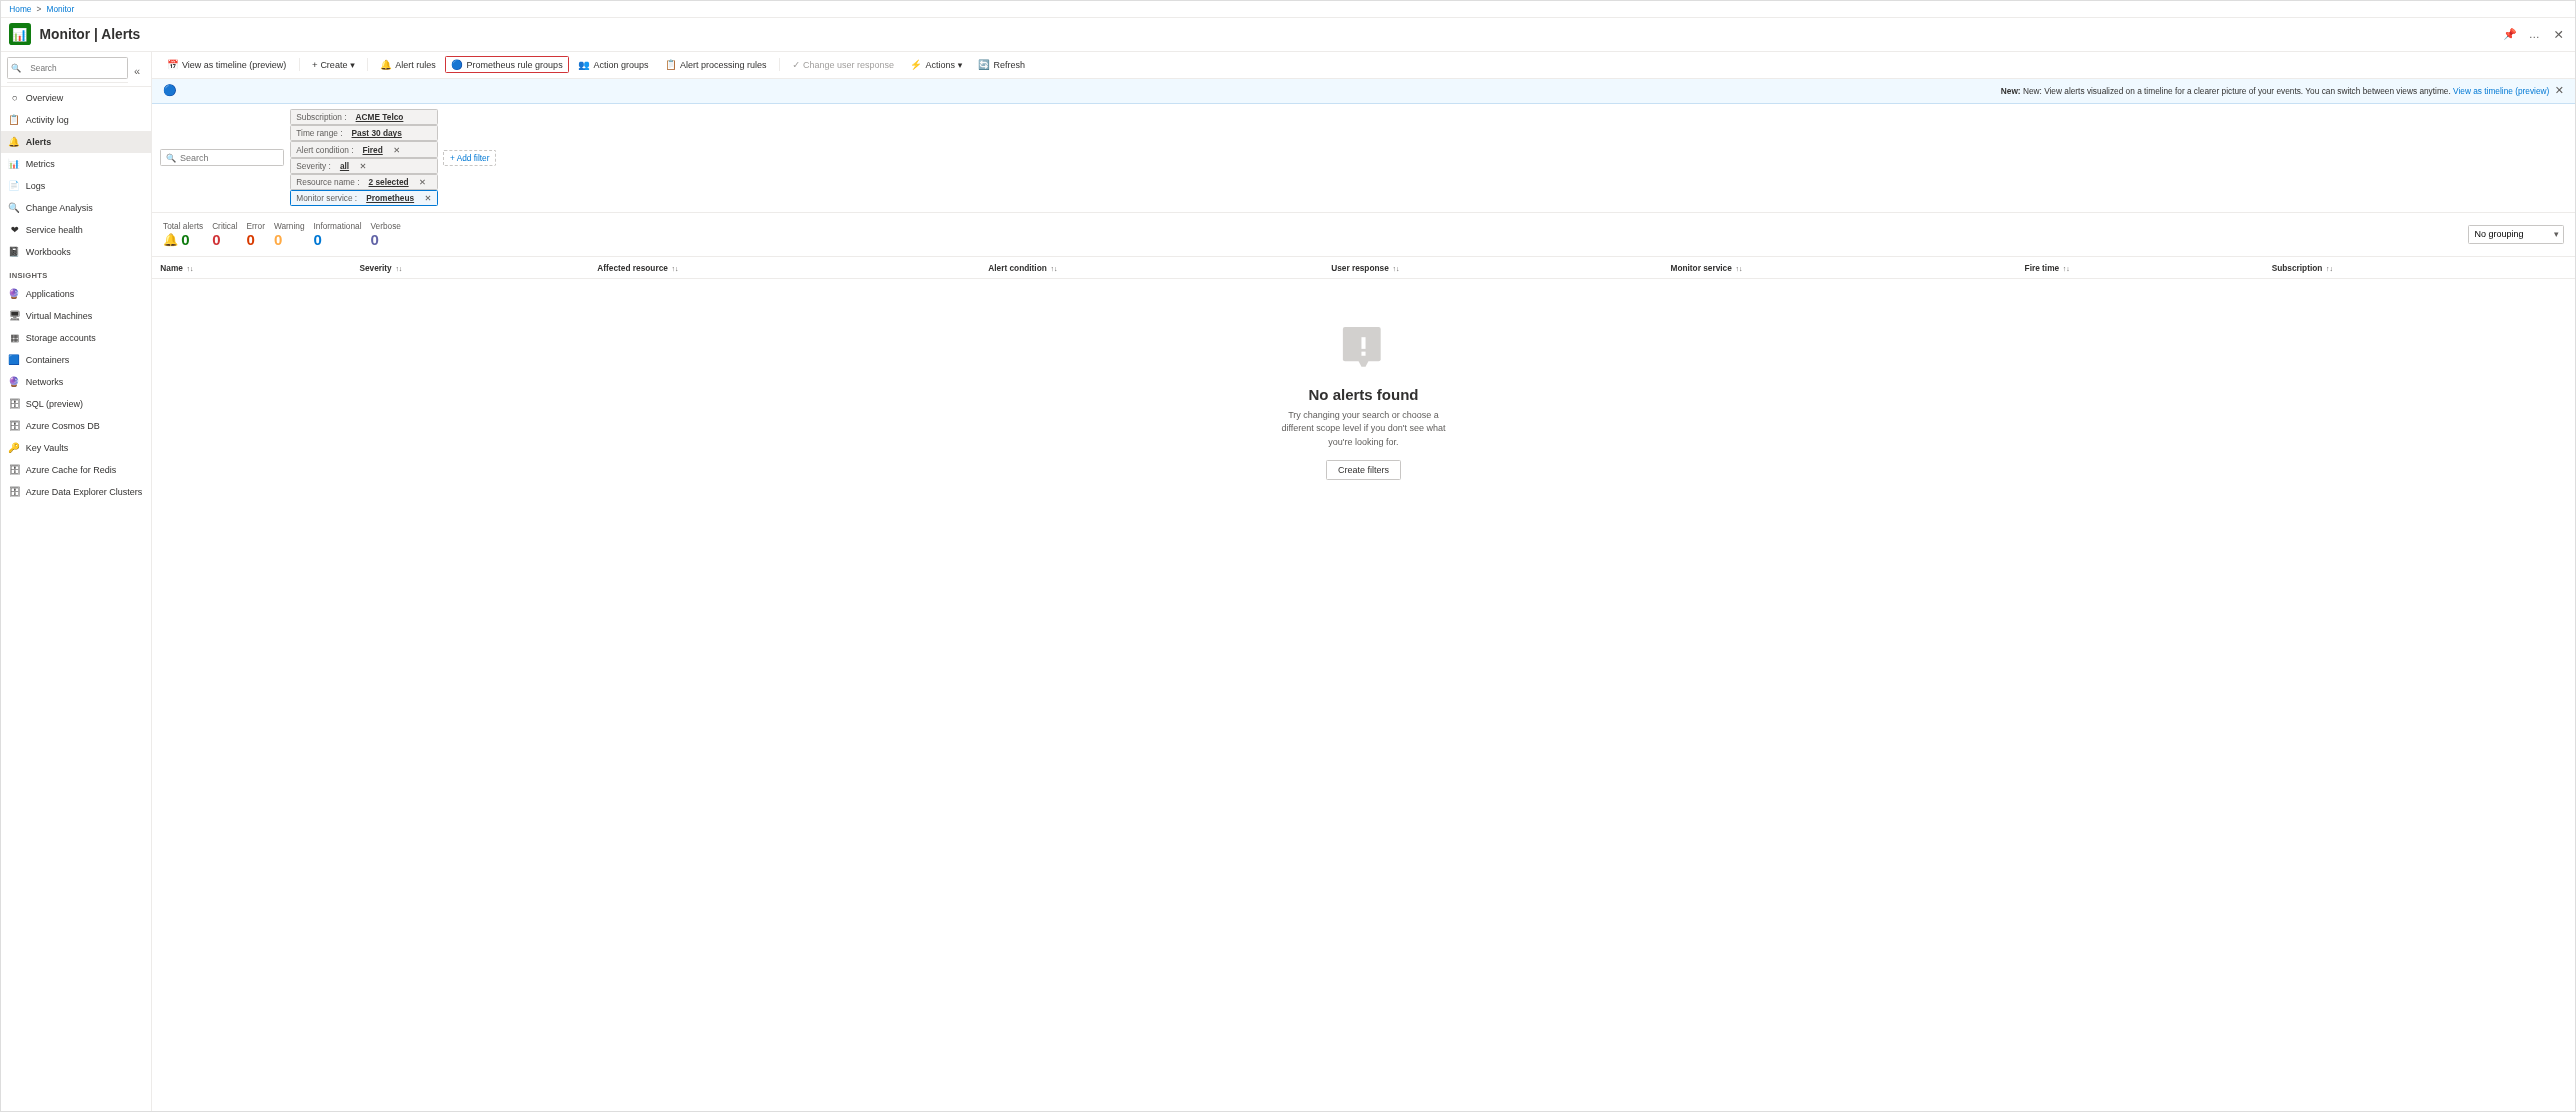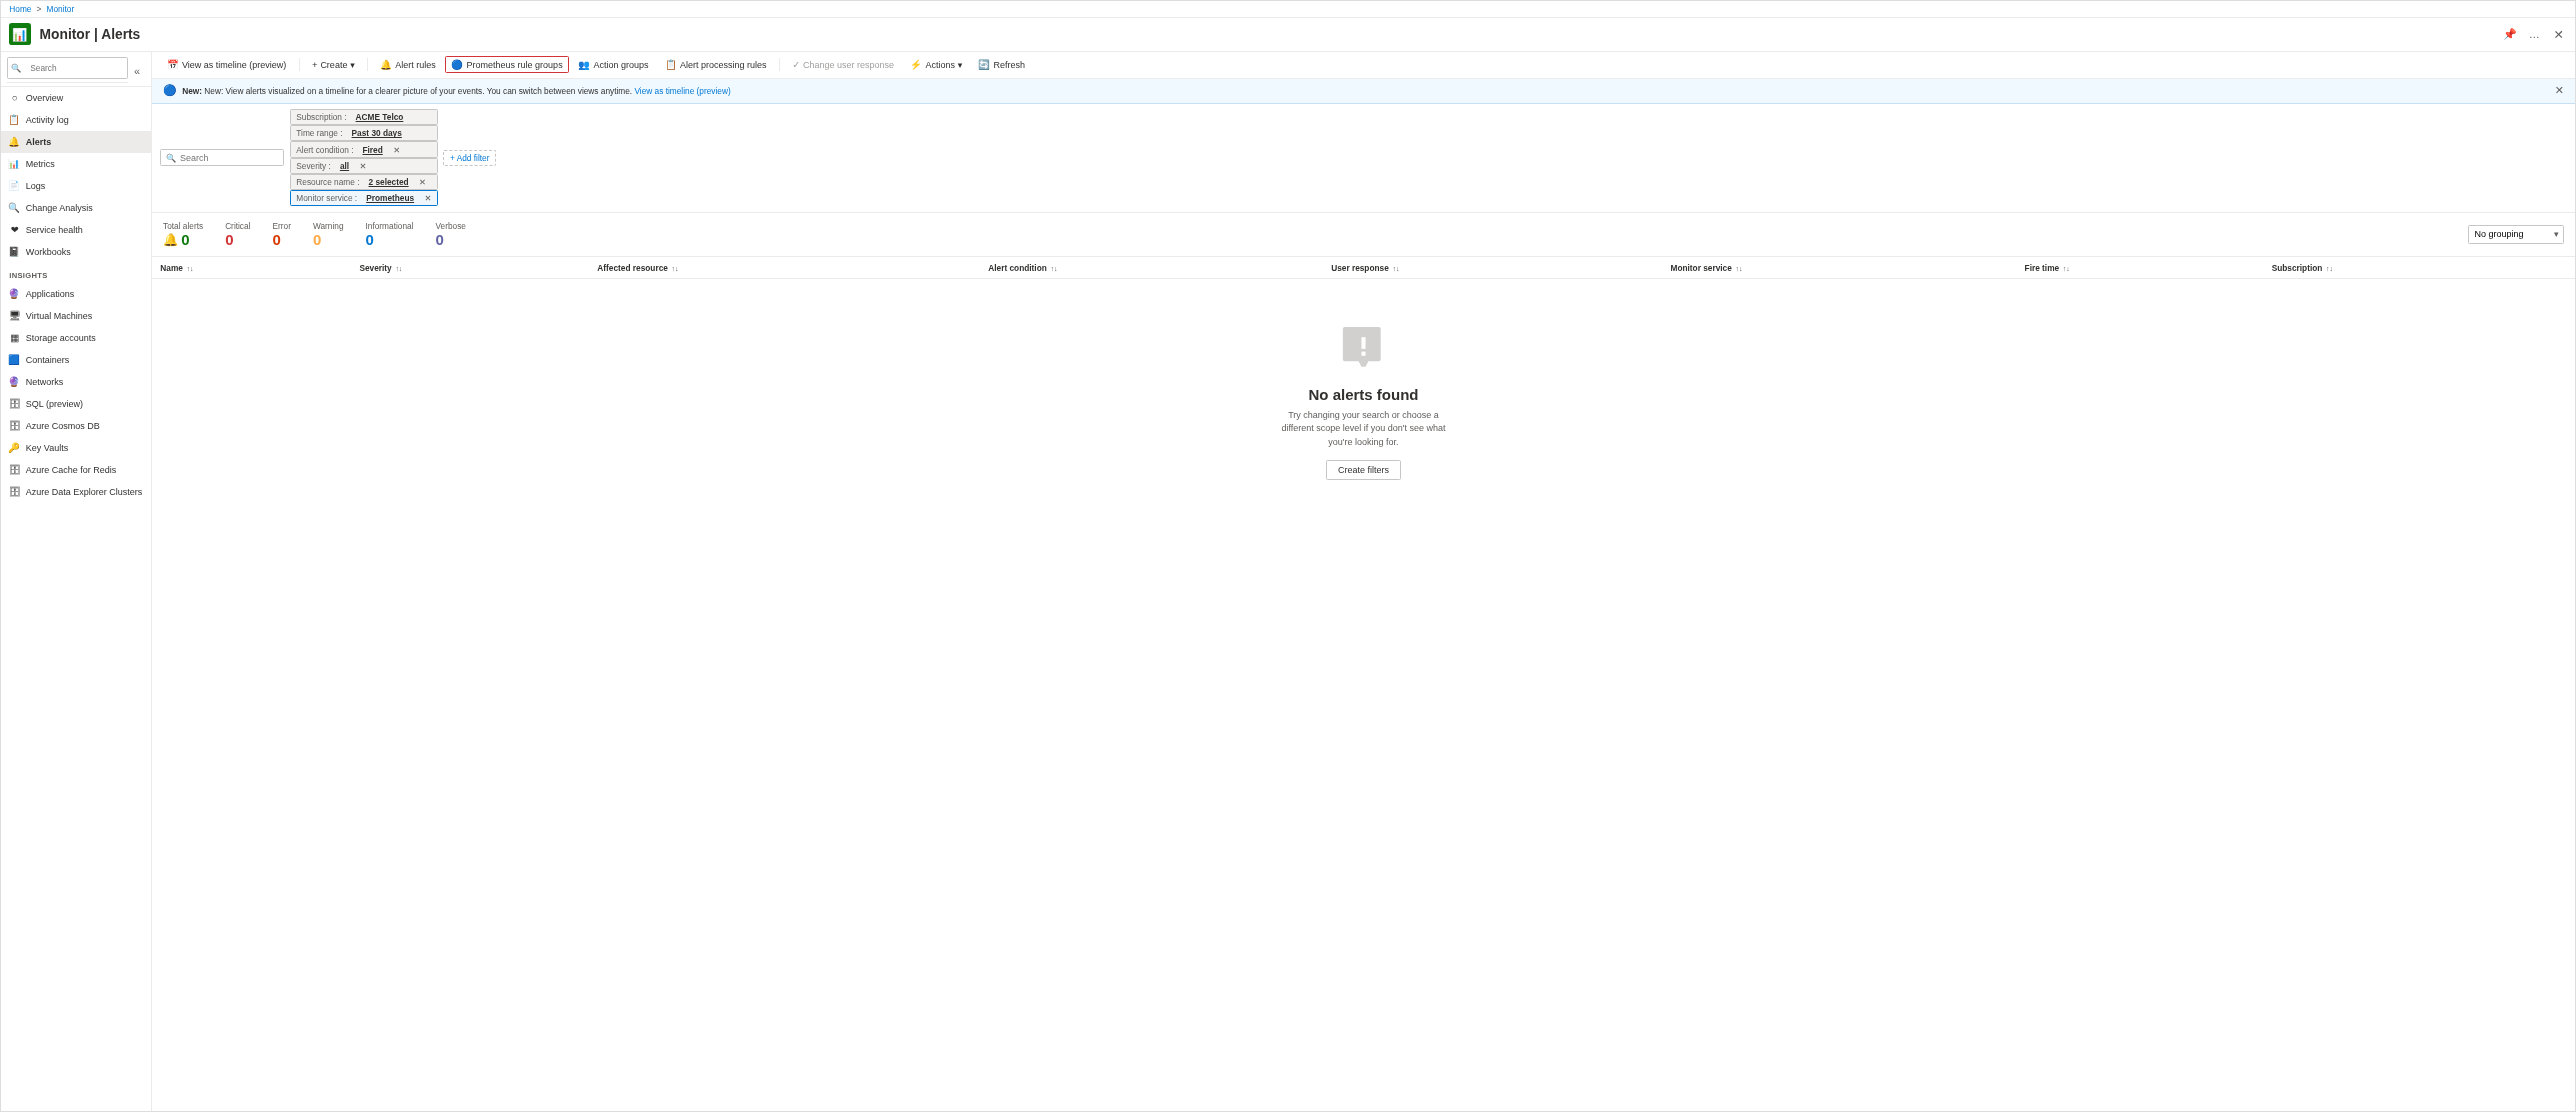--- a/index.html
+++ b/index.html
@@ -52,26 +52,26 @@
     .filter-chip { display: flex; align-items: center; gap: 9px; padding: 2.1px 5.5px; background: #f3f2f1; border: 0.7px solid #c8c6c4; border-radius: 1.4px; font-size: 8.3px; white-space: nowrap; }
     .filter-chip .chip-label { color: #605e5c; }
     .filter-chip .chip-value { font-weight: 600; text-decoration: underline; }
     .filter-chip .chip-close { cursor: pointer; color: #605e5c; font-size: 8.3px; margin-left: 1.4px; }
     .filter-chip.highlighted { background: #eff6fc; border-color: #0078d4; }
     .add-filter-btn { display: flex; align-items: center; gap: 2.8px; padding: 2.1px 5.5px; border: 0.7px dashed #c8c6c4; border-radius: 1.4px; font-size: 8.3px; cursor: pointer; color: #0078d4; background: none; white-space: nowrap; }
 
     
     .notification-bar { display: flex; align-items: center; padding: 5.5px 11px; background: #f0f9ff; border-bottom: 0.7px solid #c7e0f4; gap: 5.5px; font-size: 8.3px; }
     .notif-icon { color: #0078d4; font-size: 11px; }
-    .notif-text { flex: 1; color: #323130; }
+    .notif-text { flex: 1; color: #323130; text-align: right; }
     .notif-link { color: #0078d4; cursor: pointer; text-decoration: none; }
     .notif-close { background: none; border: none; cursor: pointer; color: #605e5c; font-size: 11px; }
 
     
-    .stats-bar { display: flex; align-items: center; padding: 8.3px 11px; background: #fff; border-bottom: 0.7px solid #edebe9; gap: 22px; }
+    .stats-bar { display: flex; align-items: center; padding: 8.3px 11px; background: #fff; border-bottom: 0.7px solid #edebe9; gap: 9px; }
     .stat-item { display: flex; flex-direction: column; }
     .stat-label { font-size: 8.3px; color: #605e5c; }
     .stat-value { font-size: 15px; font-weight: 700; display: flex; align-items: center; gap: 2.8px; }
     .stat-total .stat-value { color: #107c10; }
     .stat-critical .stat-value { color: #d13438; }
     .stat-error .stat-value { color: #d83b01; }
     .stat-warning .stat-value { color: #ffaa44; }
     .stat-informational .stat-value { color: #0078d4; }
     .stat-verbose .stat-value { color: #6264a7; }
     .stats-right { margin-left: auto; }

